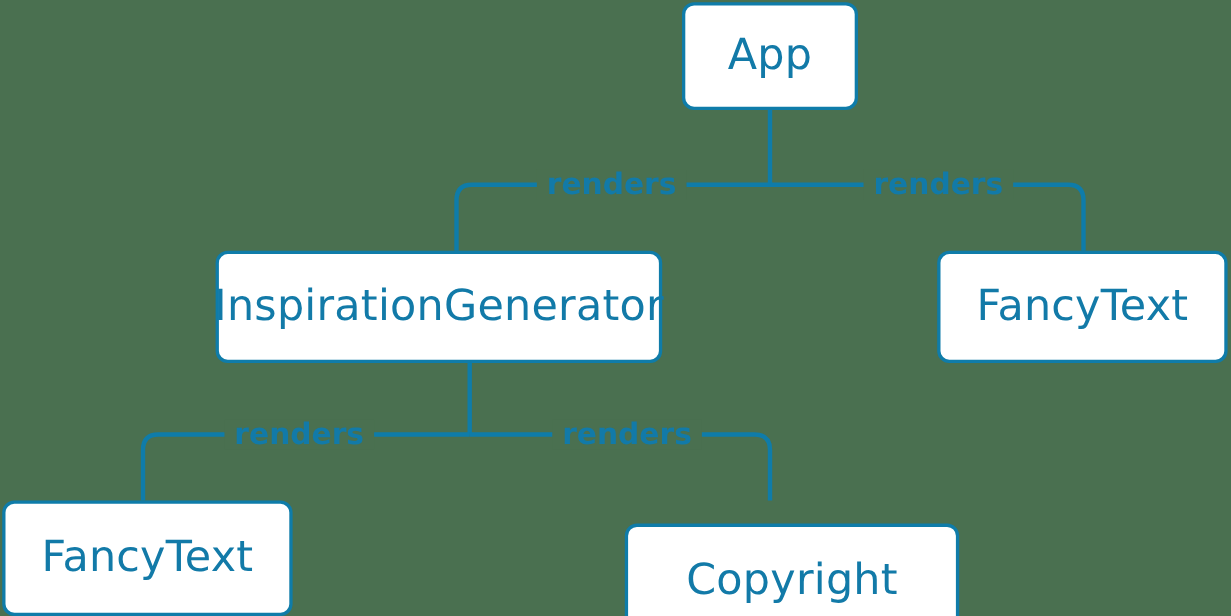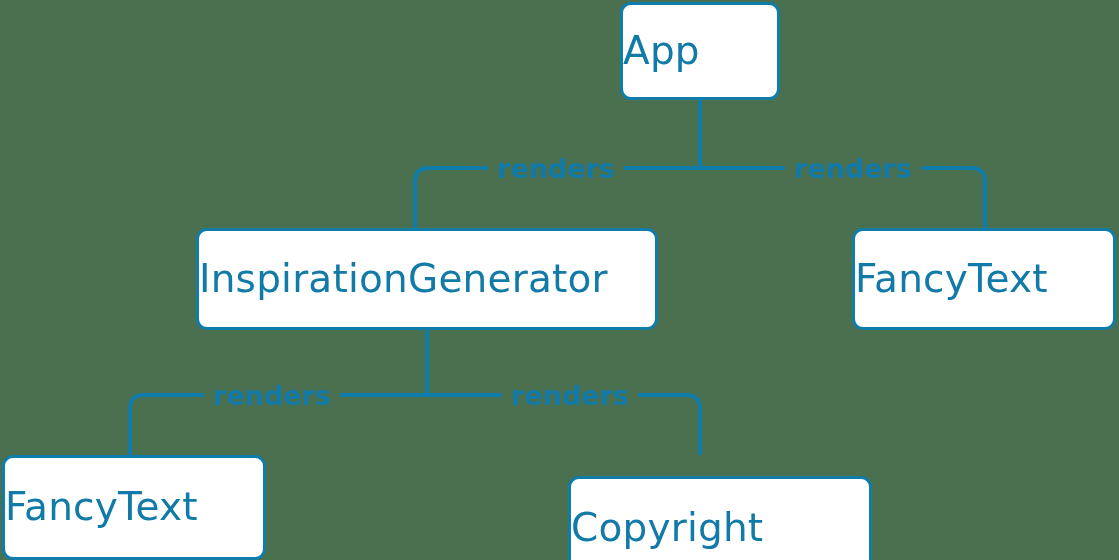--- a/index.html
+++ b/index.html
@@ -29,20 +29,21 @@
     pointer-events: none;
   }
   .node {
     position: absolute;
     box-sizing: border-box;
     background: #ffffff;
     border: 3px solid #0f7ca9;
     border-radius: 11px;
     display: flex;
     align-items: center;
+    justify-content: center;
     color: #127aa8;
     font-size: 39px;
     font-weight: 400;
     letter-spacing: 0.2px;
     line-height: 1;
     white-space: nowrap;
   }
   .node-label {
     display: block;
     transform: translateY(-1px);
@@ -72,21 +73,21 @@
       <path d="M 427 330 L 427 395"></path>
       <path d="M 427 395 L 144 395 Q 130 395 130 409 L 130 455"></path>
       <path d="M 427 395 L 686 395 Q 700 395 700 409 L 700 455"></path>
     </g>
   </svg>
 
   <div class="node" style="left:620px; top:2px; width:160px; height:98px;">
     <span class="node-label">App</span>
   </div>
 
-  <div class="node" style="left:196px; top:228px; width:462px; height:102px;">
+  <div class="node" style="left:196px; top:228px; width:406px; height:102px;">
     <span class="node-label">InspirationGenerator</span>
   </div>
 
   <div class="node" style="left:852px; top:228px; width:264px; height:102px;">
     <span class="node-label">FancyText</span>
   </div>
 
   <div class="node" style="left:2px; top:455px; width:264px; height:105px;">
     <span class="node-label">FancyText</span>
   </div>

